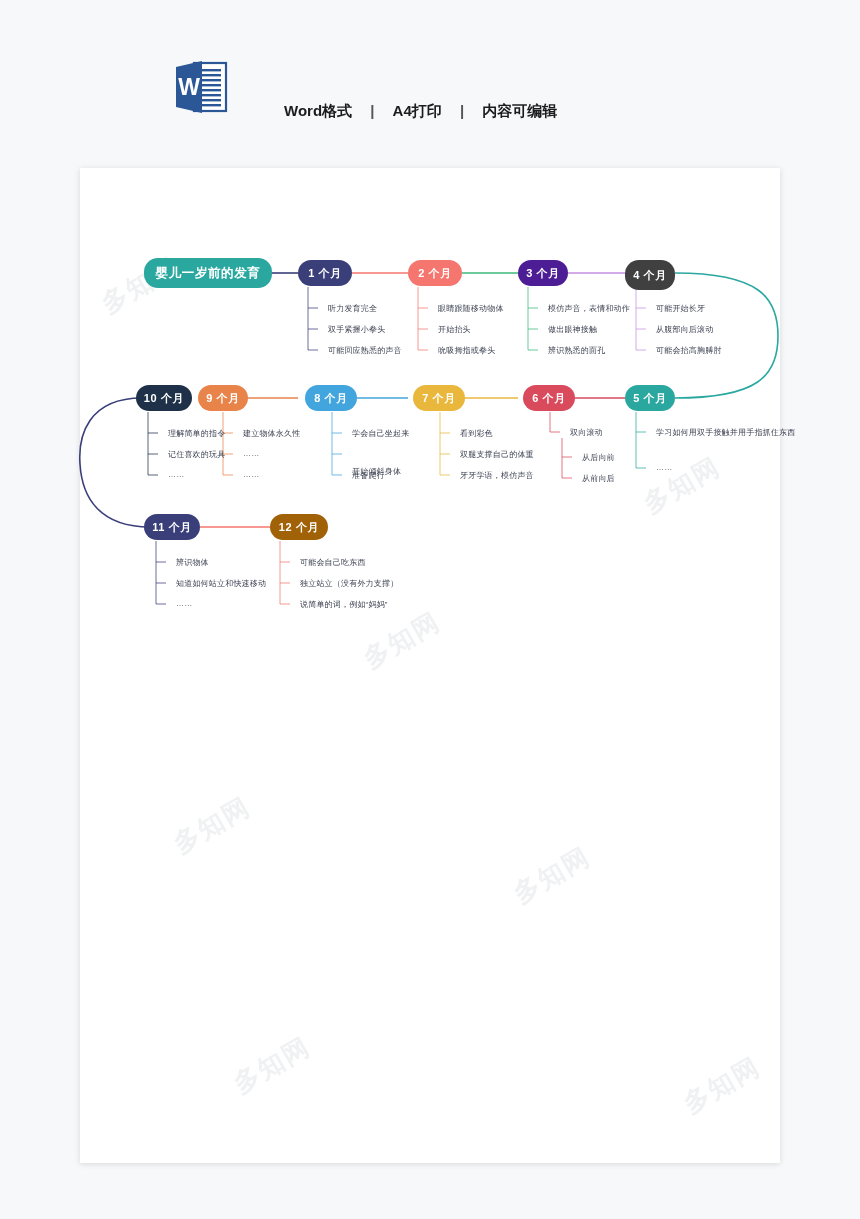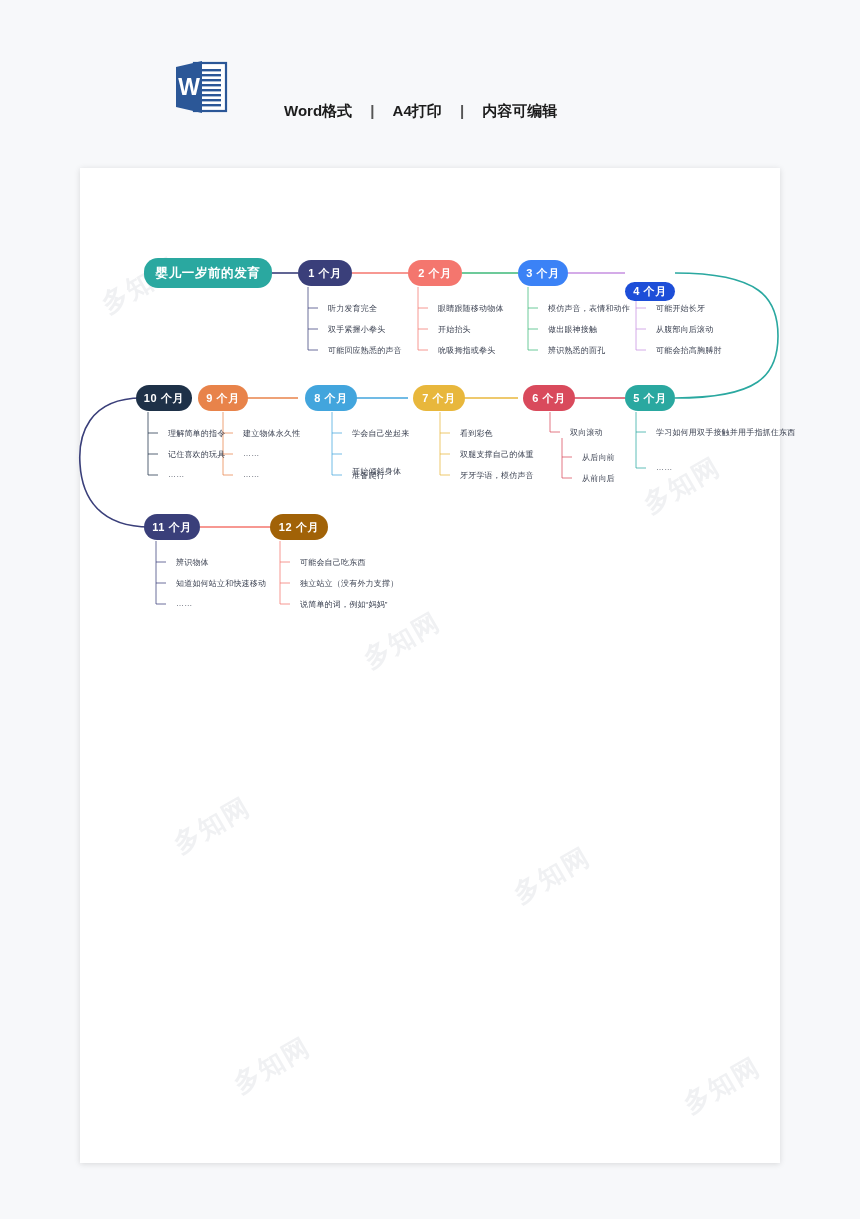--- a/index.html
+++ b/index.html
@@ -162,28 +162,28 @@
     <div class="leaf" style="left:241px;top:156px;">双手紧握小拳头</div>
     <div class="leaf" style="left:241px;top:177px;">可能回应熟悉的声音</div>
 
     <div class="pill" style="left:328px;top:92px;width:54px;height:26px;background:#f4766e;">
       <span>2 个月</span>
     </div>
     <div class="leaf" style="left:351px;top:135px;">眼睛跟随移动物体</div>
     <div class="leaf" style="left:351px;top:156px;">开始抬头</div>
     <div class="leaf" style="left:351px;top:177px;">吮吸拇指或拳头</div>
 
-    <div class="pill" style="left:438px;top:92px;width:50px;height:26px;background:#3b82f6;">
+    <div class="pill" style="left:438px;top:92px;width:50px;height:26px;background:#4c1d95;">
       <span>3 个月</span>
     </div>
     <div class="leaf" style="left:461px;top:135px;">模仿声音，表情和动作</div>
     <div class="leaf" style="left:461px;top:156px;">做出眼神接触</div>
     <div class="leaf" style="left:461px;top:177px;">辨识熟悉的面孔</div>
 
-    <div class="pill" style="left:545px;top:92px;width:50px;height:19px;background:#1d4ed8;margin-top:22px;">
+    <div class="pill" style="left:545px;top:92px;width:50px;height:30px;background:#404040;">
       <span>4 个月</span>
     </div>
     <div class="leaf" style="left:569px;top:135px;">可能开始长牙</div>
     <div class="leaf" style="left:569px;top:156px;">从腹部向后滚动</div>
     <div class="leaf" style="left:569px;top:177px;">可能会抬高胸膊肘</div>
 
     <div class="pill" style="left:545px;top:217px;width:50px;height:26px;background:#2aa8a0;">
       <span>5 个月</span>
     </div>
     <div class="leaf" style="left:569px;top:259px;">学习如何用双手接触并用手指抓住东西</div>

